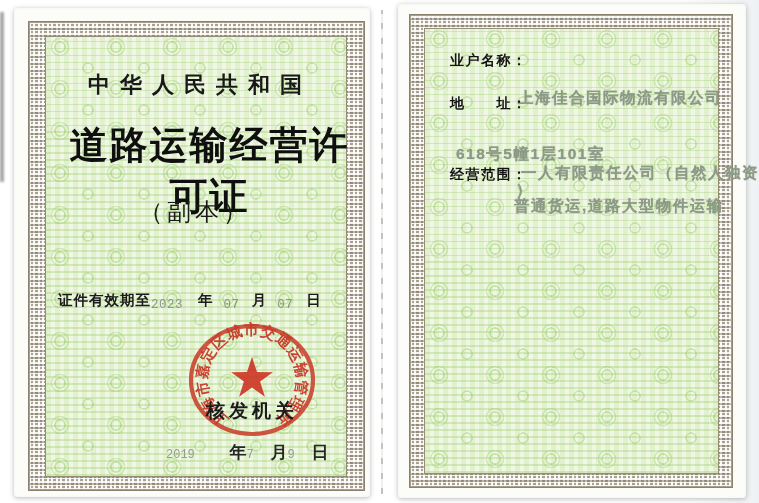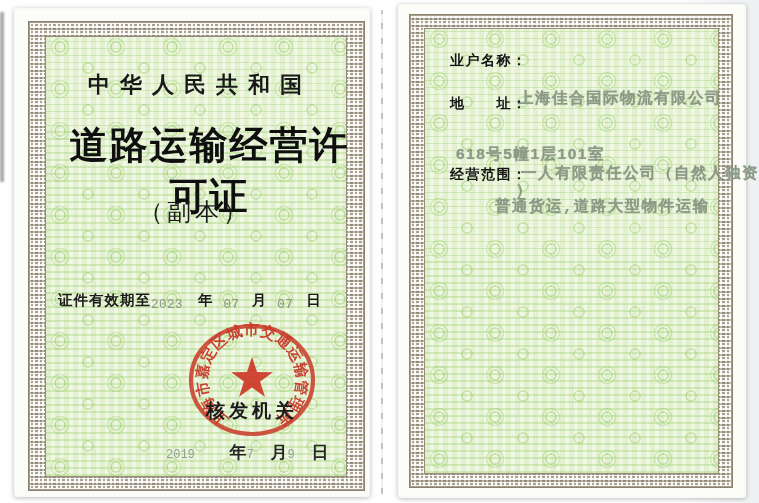--- a/index.html
+++ b/index.html
@@ -110,15 +110,15 @@
   <div class="lbl" style="left:450px;top:52px;">业户名称：</div>
   <div class="val" style="left:518px;top:63px;">上海佳合国际物流有限公司</div>
 
   <div class="lbl" style="left:450px;top:95px;">地　　址：</div>
   <div class="val" style="left:456px;top:119px;">618号5幢1层101室</div>
 
   <div class="val" style="left:521px;top:138px;">一人有限责任公司（自然人独资</div>
   <div class="val" style="left:516px;top:155px;">）</div>
 
   <div class="lbl" style="left:450px;top:166px;">经营范围：</div>
-  <div class="val" style="left:495px;top:171px;font-family:Liberation Mono, monospace;">普通货运,道路大型物件运输</div>
+  <div class="val" style="left:514px;top:171px;">普通货运,道路大型物件运输</div>
 
 </div>
 
 </body></html>

